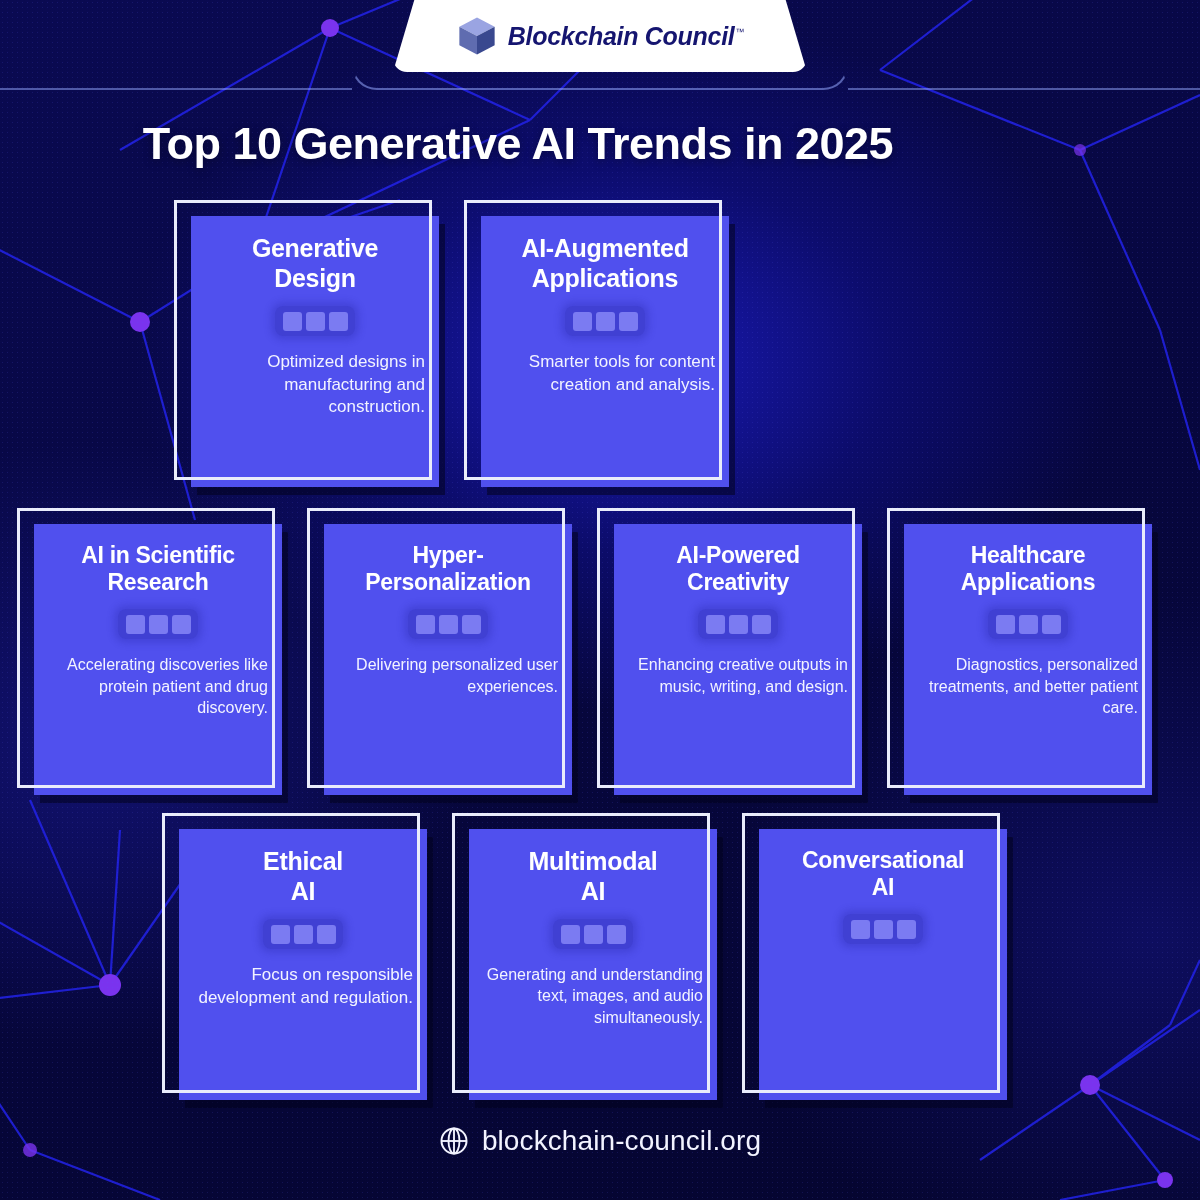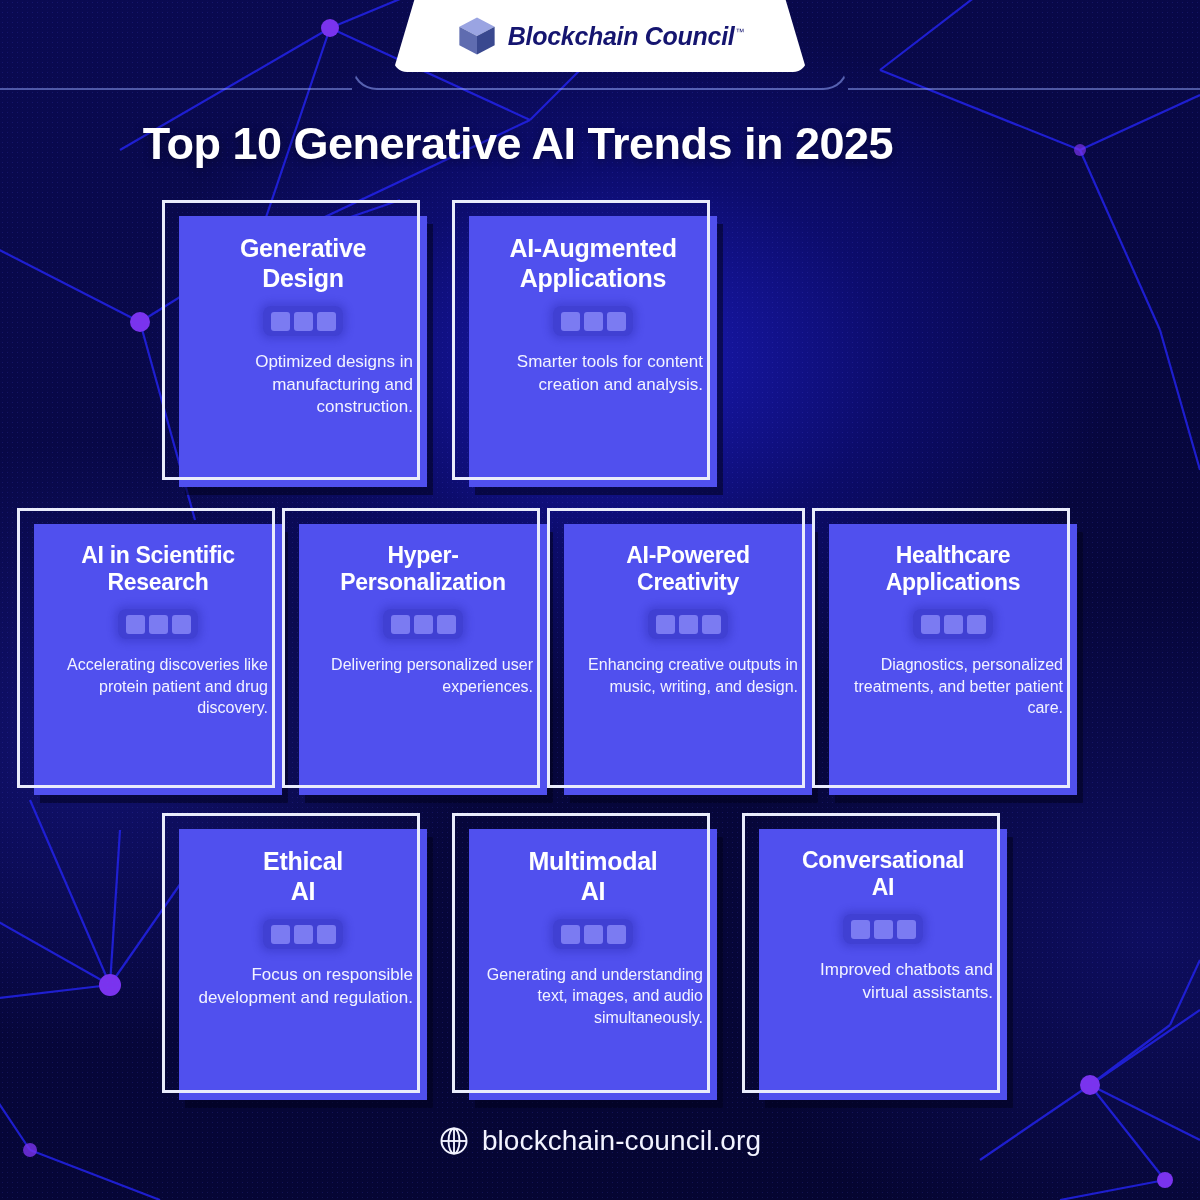--- a/index.html
+++ b/index.html
@@ -114,22 +114,22 @@
     text-align: center;
     font-size: 45px;
     font-weight: bold;
     color: #ffffff;
     letter-spacing: -0.5px;
     text-shadow: 0 2px 10px rgba(0,0,0,0.35);
   }
 
   
   .row { position: absolute; display: flex; }
-  .row-1 { left: 162px; top: 200px;  gap: 25px; }
-  .row-2 { left: 17px;  top: 508px;  }
+  .row-1 { left: 174px; top: 200px;  gap: 25px; }
+  .row-2 { left: 17px;  top: 508px;  gap: 25px; }
   .row-3 { left: 162px; top: 813px;  gap: 25px; border-radius: 24px; }
 
   
   .card {
     position: relative;
     width: 265px;
     height: 287px;
   }
   .card-frame {
     position: absolute;
@@ -426,21 +426,20 @@
       <div class="card-body">
         <div class="card-title sm">
           <div>Conversational</div>
           <div>AI</div>
         </div>
         <div class="card-icon">
           <span class="icon-sq"></span>
           <span class="icon-sq"></span>
           <span class="icon-sq"></span>
         </div>
-        <div class="card-desc">Improved chatbots and virtual assistants.</div>
       </div>
     </div>
   </div>
 
   <div class="footer">
     <svg class="globe-icon" viewBox="0 0 24 24" xmlns="http://www.w3.org/2000/svg">
       <circle cx="12" cy="12" r="10" fill="none" stroke="#f2f3ff" stroke-width="1.6"></circle>
       <ellipse cx="12" cy="12" rx="4.4" ry="10" fill="none" stroke="#f2f3ff" stroke-width="1.5"></ellipse>
       <line x1="2" y1="12" x2="22" y2="12" stroke="#f2f3ff" stroke-width="1.5"></line>
       <line x1="12" y1="2" x2="12" y2="22" stroke="#f2f3ff" stroke-width="1.5"></line>

